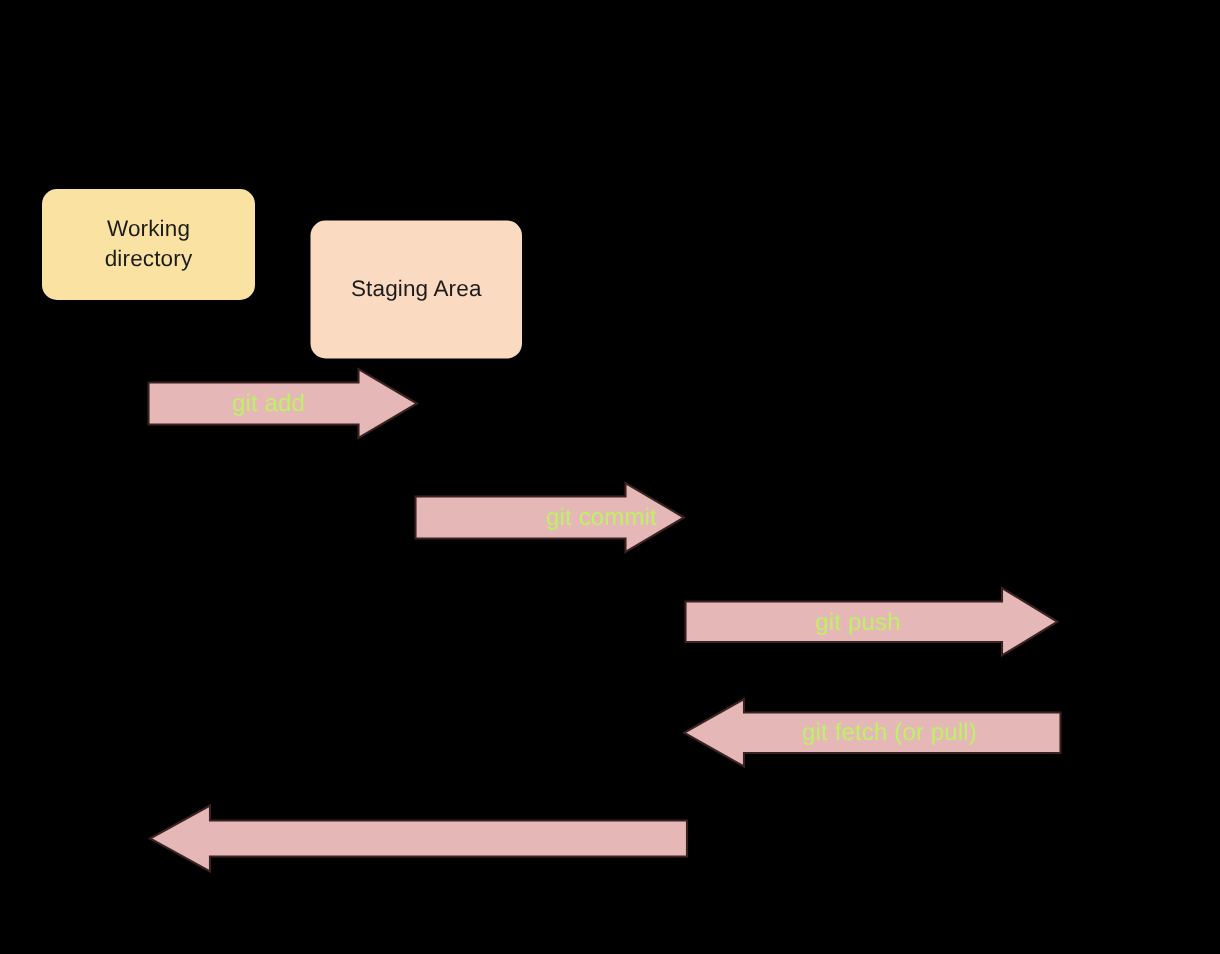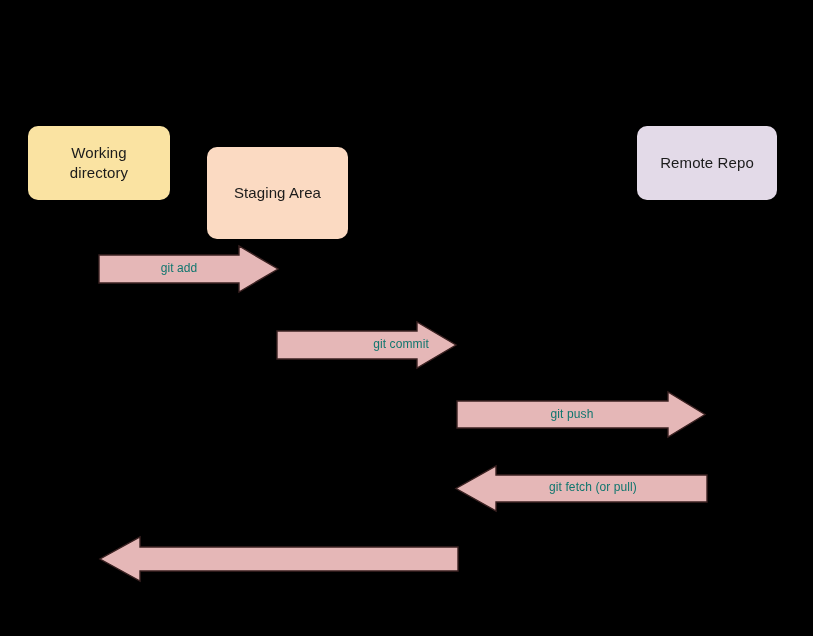--- a/index.html
+++ b/index.html
@@ -47,22 +47,22 @@
   
   .arrow {
     position: absolute;
   }
   .arrow svg {
     display: block;
     overflow: visible;
   }
   .arrow-label {
     position: absolute;
-    color: #0f766e;
-    font-size: 12px;
+    color: #bef264;
+    font-size: 16px;
     letter-spacing: 0.1px;
     white-space: nowrap;
     text-align: center;
   }
 
   #arrow-add    { left: 99px;  top: 246px; }
   #arrow-commit { left: 277px; top: 322px; }
   #arrow-push   { left: 457px; top: 392px; }
   #arrow-fetch  { left: 456px; top: 466px; }
   #arrow-merge  { left: 100px; top: 537px; }
@@ -81,23 +81,20 @@
   <div class="stage-box" id="box-working">
     <span class="stage-label">Working
 directory</span>
   </div>
 
   <div class="stage-box" id="box-staging">
     <span class="stage-label">Staging Area</span>
   </div>
 
 
-  <div class="stage-box" id="box-remote">
-    <span class="stage-label">Remote Repo</span>
-  </div>
 
   <div class="arrow" id="arrow-add">
     <svg width="179" height="46" viewBox="0 0 179 46">
       <path d="M 0 9 L 140 9 L 140 0 L 179 23 L 140 46 L 140 37 L 0 37 Z" fill="#E5B7B7" stroke="#3B2222" stroke-width="1.4" stroke-linejoin="miter"></path>
     </svg>
   </div>
   <div class="arrow-label" id="label-add">git add</div>
 
   <div class="arrow" id="arrow-commit">
     <svg width="179" height="46" viewBox="0 0 179 46">

